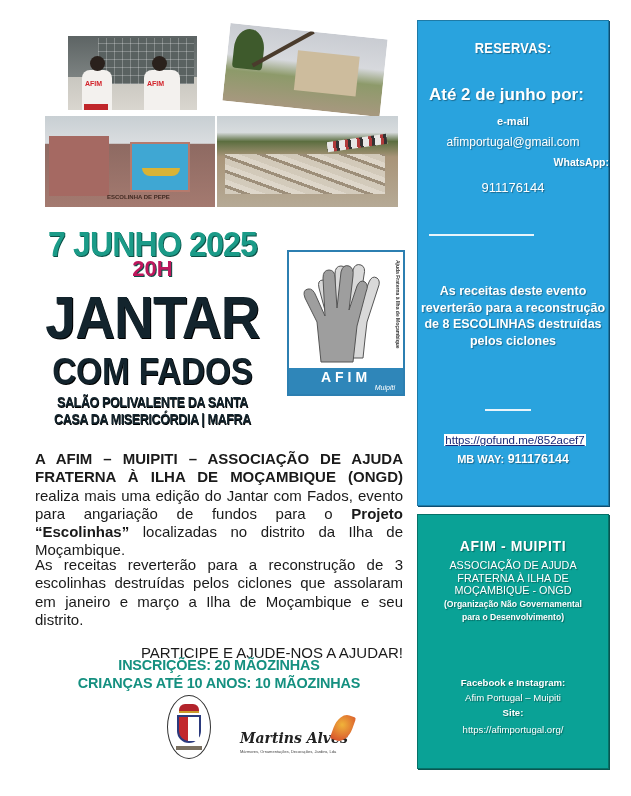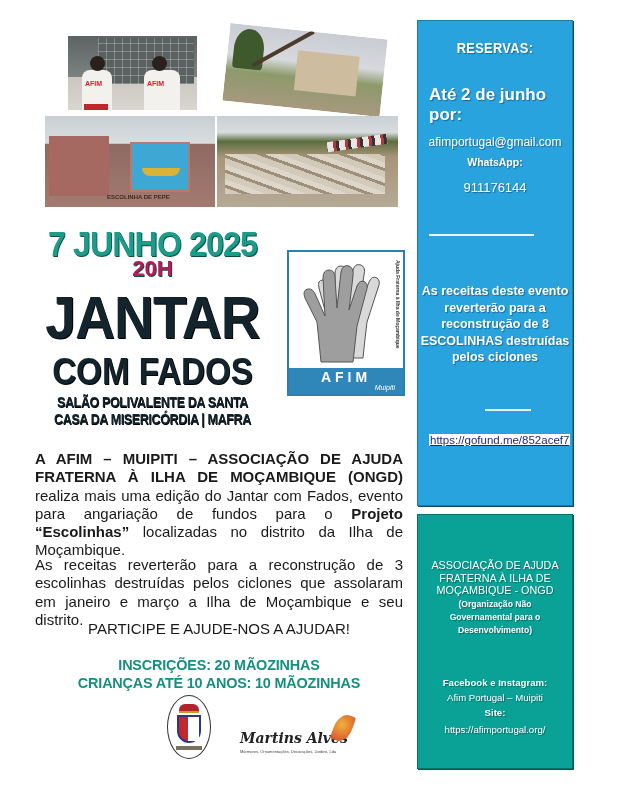--- a/index.html
+++ b/index.html
@@ -57,51 +57,51 @@
     .afim-logo .vtext { position:absolute; right: 2px; top: 8px; writing-mode: vertical-rl; font-size: 5px; color:#333; font-weight:bold; }
     .afim-logo .band { position:absolute; left:0; right:0; bottom:0; height: 26px; background:#2f86b9;
       display:flex; flex-direction:column; align-items:center; justify-content:center; }
     .afim-logo .band .nm { color:#fff; font-weight:bold; font-size: 14px; letter-spacing: 4px; line-height: 14px; }
     .afim-logo .band .sub { color:#fff; font-size: 7px; font-style: italic; align-self:flex-end; margin-right:8px; line-height:8px; }
 
     
     .body-text { position: absolute; left: 35px; width: 368px; font-size: 15px; line-height: 18.3px; color: #1a1a1a; text-align: justify; }
     .p1 { top: 450px; }
     .p2 { top: 556px; }
-    .p3 { top: 620px; text-align:center; }
+    .p3 { top: 644px; text-align:right; }
     .body-text b { font-weight: bold; }
 
     .inscr { position:absolute; left: 35px; width: 368px; text-align:center; font-weight:bold; color:#159080;
       font-size: 15.5px; line-height: 17px; transform: scaleX(0.93); letter-spacing: -0.2px; }
     .i1 { top: 656px; } .i2 { top: 674px; }
 
     
     .crest { position:absolute; left: 167px; top: 695px; width: 44px; height: 64px; border: 1.5px solid #333; border-radius: 50%; background:#fff; }
     .crest .crown { position:absolute; left: 11px; top: 8px; width: 20px; height: 9px; background:#b2232b; border-radius: 6px 6px 0 0; border-bottom:2px solid #c99a2c; }
     .crest .shield { position:absolute; left: 9px; top: 19px; width: 24px; height: 28px; background:#c2272d; border-radius: 0 0 12px 12px; border:2px solid #2b3a7d; }
     .crest .shield .half { position:absolute; right:0; top:0; width:11px; height:100%; background:#fff; }
     .crest .ribbon { position:absolute; left: 8px; top: 50px; width: 26px; height: 4px; background:#7a7060; }
 
     .martins { position:absolute; left: 240px; top: 730px; font-family: "DejaVu Serif", serif; font-style: italic; font-weight: bold; font-size: 14px; color: #222; }
     .martins-sub { position:absolute; left: 240px; top: 749px; font-size: 4px; color:#444; }
     .leaf { position:absolute; left: 334px; top: 714px; width: 18px; height: 28px; border-radius: 60% 10% 60% 10%;
       background: radial-gradient(circle at 40% 40%, #f0b33a, #d4452a); transform: rotate(20deg); }
 
     
-    .box { position:absolute; left: 417px; width: 156px; color:#fff; text-align:center;
+    .box { position:absolute; left: 417px; width: 192px; color:#fff; text-align:center;
       box-shadow: 1px 1px 0 #0d4d72, inset 0 0 0 1px rgba(0,0,0,0.25); }
     .box-blue { top: 20px; height: 486px; background:#29a3de; }
     .box-teal { top: 514px; height: 255px; background:#0aa296; box-shadow: 1px 1px 0 #0a5650, inset 0 0 0 1px rgba(0,0,0,0.3); }
     .box .t { position:absolute; left:0; right:0; text-shadow: 1px 1px 1px rgba(0,0,0,0.35); }
 
     .res-title { top: 20px; font-size: 14px; font-weight:bold; letter-spacing: 0.3px; transform: scaleX(0.92); }
     .res-until { top: 65px; font-size: 17px; font-weight:bold; left: 12px !important; right: auto !important; text-align:left; }
     .res-email-lbl { top: 95px; font-size: 11px; font-weight:bold; }
     .res-email { top: 115px; font-size: 12px; }
-    .res-wa-lbl { top: 136px; font-size: 10.5px; font-weight:bold; }
+    .res-wa-lbl { top: 136px; font-size: 10.5px; font-weight:bold;text-align:right; }
     .res-wa { top: 160px; font-size: 13px; }
     .rule { position:absolute; height: 2px; background:#e8f4fb; }
     .rule1 { left: 12px; top: 214px; width: 105px; }
     .rule2 { left: 68px; top: 389px; width: 46px; }
     .res-proceeds { top: 263px; font-size: 12.5px; font-weight:bold; line-height: 16.5px; }
     .res-gofund { top: 414px; left: 12px !important; right: 8px !important; font-size: 11.5px; }
     .res-gofund span { background:#fff; color:#1a2a7a; text-decoration: underline; padding: 0 1px; text-shadow:none; }
     .res-mbway { top: 432px; font-size: 12.5px; font-weight:bold; }
     .res-mbway .lbl { font-size: 11px; }
 
@@ -182,29 +182,32 @@
     </div>
   <div class="ribbon"></div>
 </div>
 <div class="martins">Martins Alves</div>
 <div class="martins-sub">Mármores, Ornamentações, Decorações, Jardins, Lda</div>
 <div class="leaf"></div>
 
 <div class="box box-blue">
   <div class="t res-title">RESERVAS:</div>
   <div class="t res-until">Até 2 de junho por:</div>
+  <div class="t res-email-lbl">e-mail</div>
   <div class="t res-email">afimportugal@gmail.com</div>
   <div class="t res-wa-lbl">WhatsApp:</div>
   <div class="t res-wa">911176144</div>
   <div class="rule rule1"></div>
   <div class="t res-proceeds">As receitas deste evento reverterão para a reconstrução de 8 ESCOLINHAS destruídas pelos ciclones</div>
   <div class="rule rule2"></div>
   <div class="t res-gofund"><span>https://gofund.me/852acef7</span></div>
+  <div class="t res-mbway"><span class="lbl">MB WAY:</span> <span>911176144</span></div>
 </div>
 
 <div class="box box-teal">
+  <div class="t teal-title">AFIM - MUIPITI</div>
   <div class="t teal-name" style="padding:0 12px;">ASSOCIAÇÃO DE AJUDA FRATERNA À ILHA DE MOÇAMBIQUE - ONGD</div>
   <div class="t teal-paren" style="padding:0 22px;">(Organização Não Governamental para o Desenvolvimento)</div>
   <div class="t teal-social-lbl">Facebook e Instagram:</div>
   <div class="t teal-social">Afim Portugal – Muipiti</div>
   <div class="t teal-site-lbl">Site:</div>
   <div class="t teal-site">https://afimportugal.org/</div>
 </div>
 
 </body></html>

